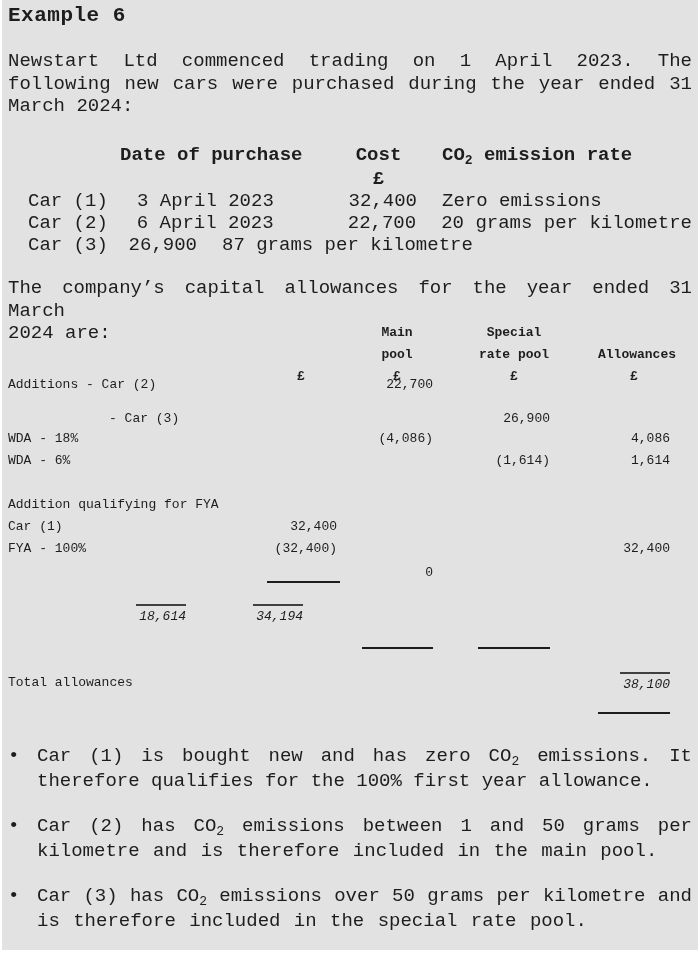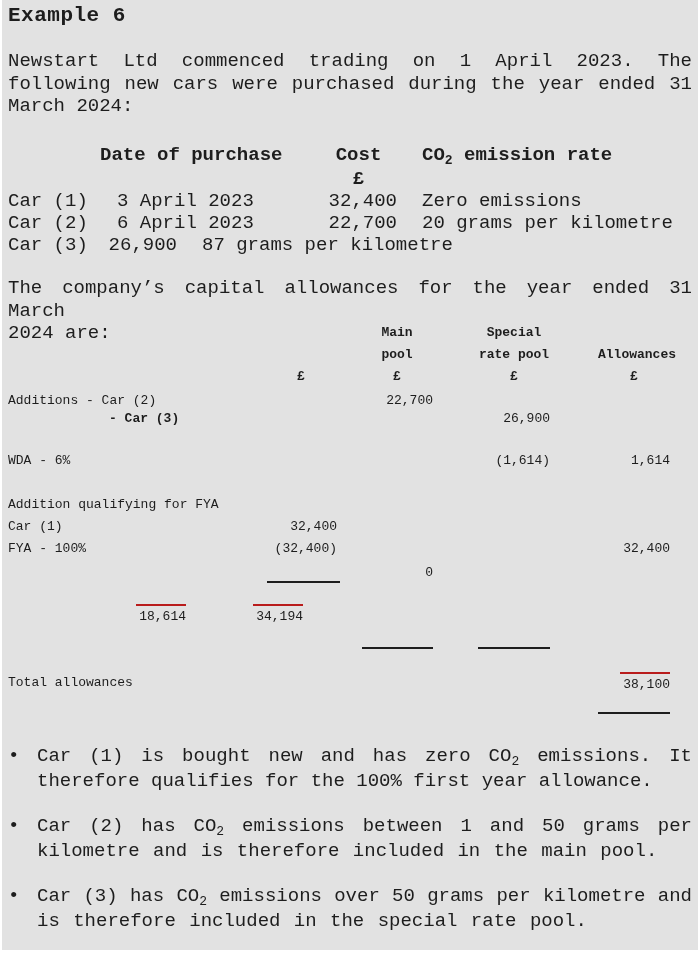--- a/index.html
+++ b/index.html
@@ -8,40 +8,40 @@
   #page { position:absolute; left:2px; top:0; width:696px; height:950px; background:#e2e2e2; overflow:hidden; }
   .abs { position:absolute; left:6px; width:684px; }
   .ln  { font-size:19px; line-height:22.5px; }
   .jst { text-align:justify; text-align-last:justify; }
   .lft { text-align:right; text-align-last:left; }
   .ws2 { word-spacing:2px; }
   h1.title { font-size:21px; line-height:26px; font-weight:bold; letter-spacing:0.5px; }
   .sub { font-size:13px; position:relative; top:4px; }
 
   
-  .trow { display:flex; font-size:19px; line-height:22px; white-space:nowrap; }
+  .trow { display:flex; font-size:19px; line-height:22px; white-space:nowrap;margin-left:20px; }
   .c1 { width:92px; }
   .c2 { width:220px; }
   .c3 { width:77px; text-align:right; }
   .c3c { width:77px; text-align:center; }
   .c4 { padding-left:25px; }
   .date { padding-left:17px; }
   .bold { font-weight:bold; }
 
   
   .carow { display:flex; font-size:13px; line-height:22px; white-space:nowrap; }
   .cl { width:247px; overflow:visible; }
   .ca { width:82px;  text-align:right; }
   .cm { width:92px;  text-align:right; margin-left:4px; }
   .cs { width:100px; text-align:right; margin-left:17px; }
   .cw { width:100px; text-align:right; margin-left:20px; }
   .ctr { display:inline-block; width:72px; text-align:center; white-space:nowrap; overflow:visible; }
   .neg { margin-right:-11px; }
-  .pad-car3 { padding-left:101px;font-weight:bold; }
-  .ov { display:inline-block; border-top:2px solid #b91c1c; padding-left:3px; }
+  .pad-car3 { padding-left:101px; }
+  .ov { display:inline-block; border-top:2px solid #404040; padding-left:3px;font-style:italic; }
   .rule { position:absolute; height:2px; background:#1d1d1d; }
 
   
   .bullet { display:flex; }
   .bmark { width:29px; font-size:19px; line-height:22.5px; }
   .btext { width:655px; }
 </style>
 </head>
 <body>
 
@@ -107,33 +107,40 @@
     <div class="cw"><span class="ctr">Allowances</span></div>
   </div>
   <div class="abs carow bold" style="top:366px">
     <div class="cl"></div>
     <div class="ca"><span class="ctr">£</span></div>
     <div class="cm"><span class="ctr">£</span></div>
     <div class="cs"><span class="ctr">£</span></div>
     <div class="cw"><span class="ctr">£</span></div>
   </div>
 
-  <div class="abs carow" style="top:390px">
+  <div class="abs carow" style="top:374px">
     <div class="cl">Additions - Car (2)</div>
     <div class="ca"></div>
     <div class="cm">22,700</div>
     <div class="cs"></div>
     <div class="cw"></div>
   </div>
   <div class="abs carow" style="top:408px">
     <div class="cl pad-car3">- Car (3)</div>
     <div class="ca"></div>
     <div class="cm"></div>
     <div class="cs">26,900</div>
     <div class="cw"></div>
+  </div>
+  <div class="abs carow" style="top:428px">
+    <div class="cl">WDA - 18%</div>
+    <div class="ca"></div>
+    <div class="cm neg">(4,086)</div>
+    <div class="cs" style="margin-left:28px"></div>
+    <div class="cw">4,086</div>
   </div>
   <div class="abs carow" style="top:450px">
     <div class="cl">WDA - 6%</div>
     <div class="ca"></div>
     <div class="cm"></div>
     <div class="cs neg">(1,614)</div>
     <div class="cw" style="margin-left:31px">1,614</div>
   </div>
   <div class="abs carow" style="top:494px">
     <div class="cl">Addition qualifying for FYA</div>

